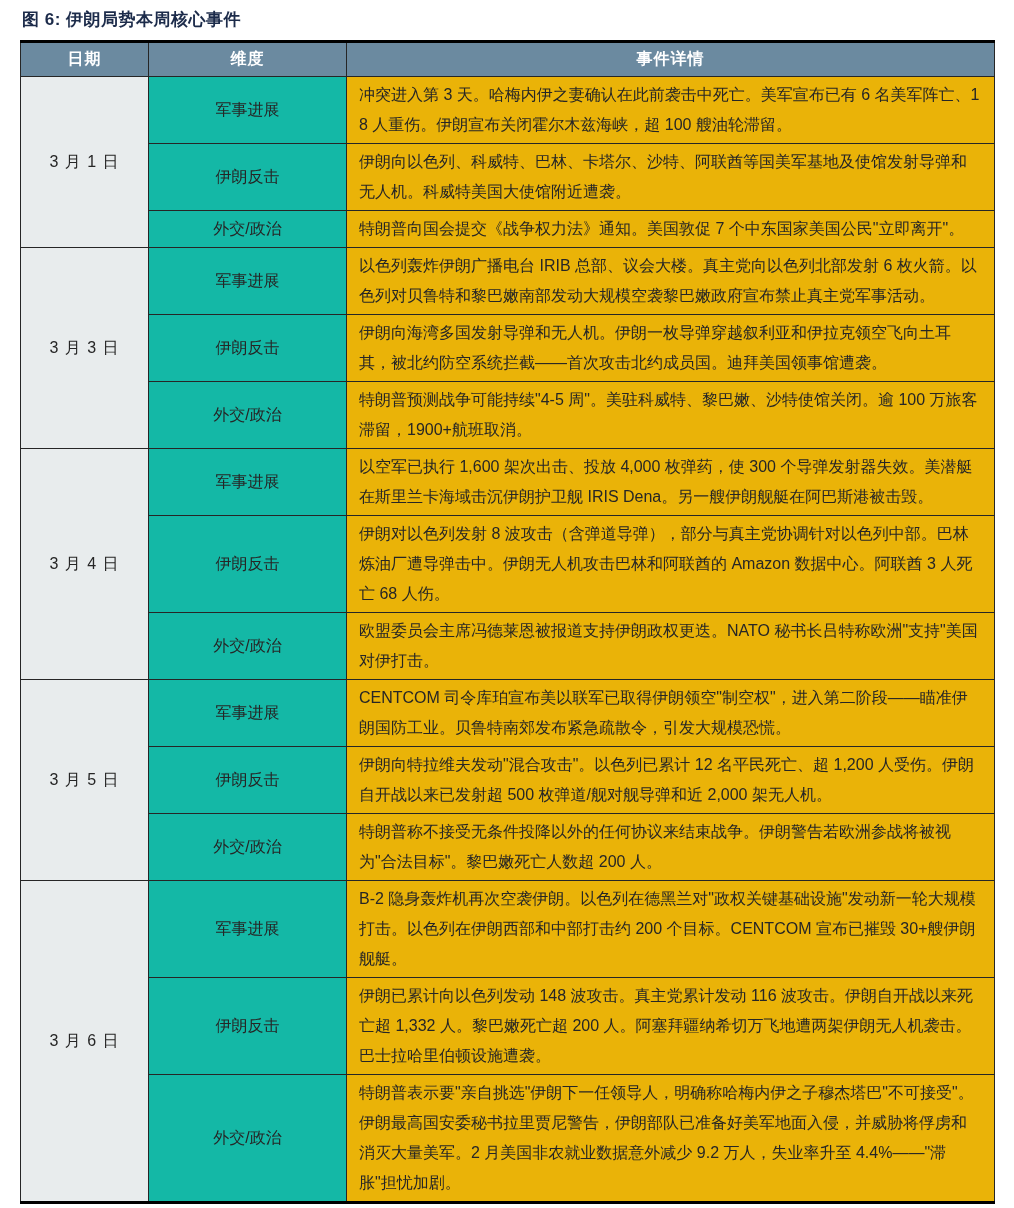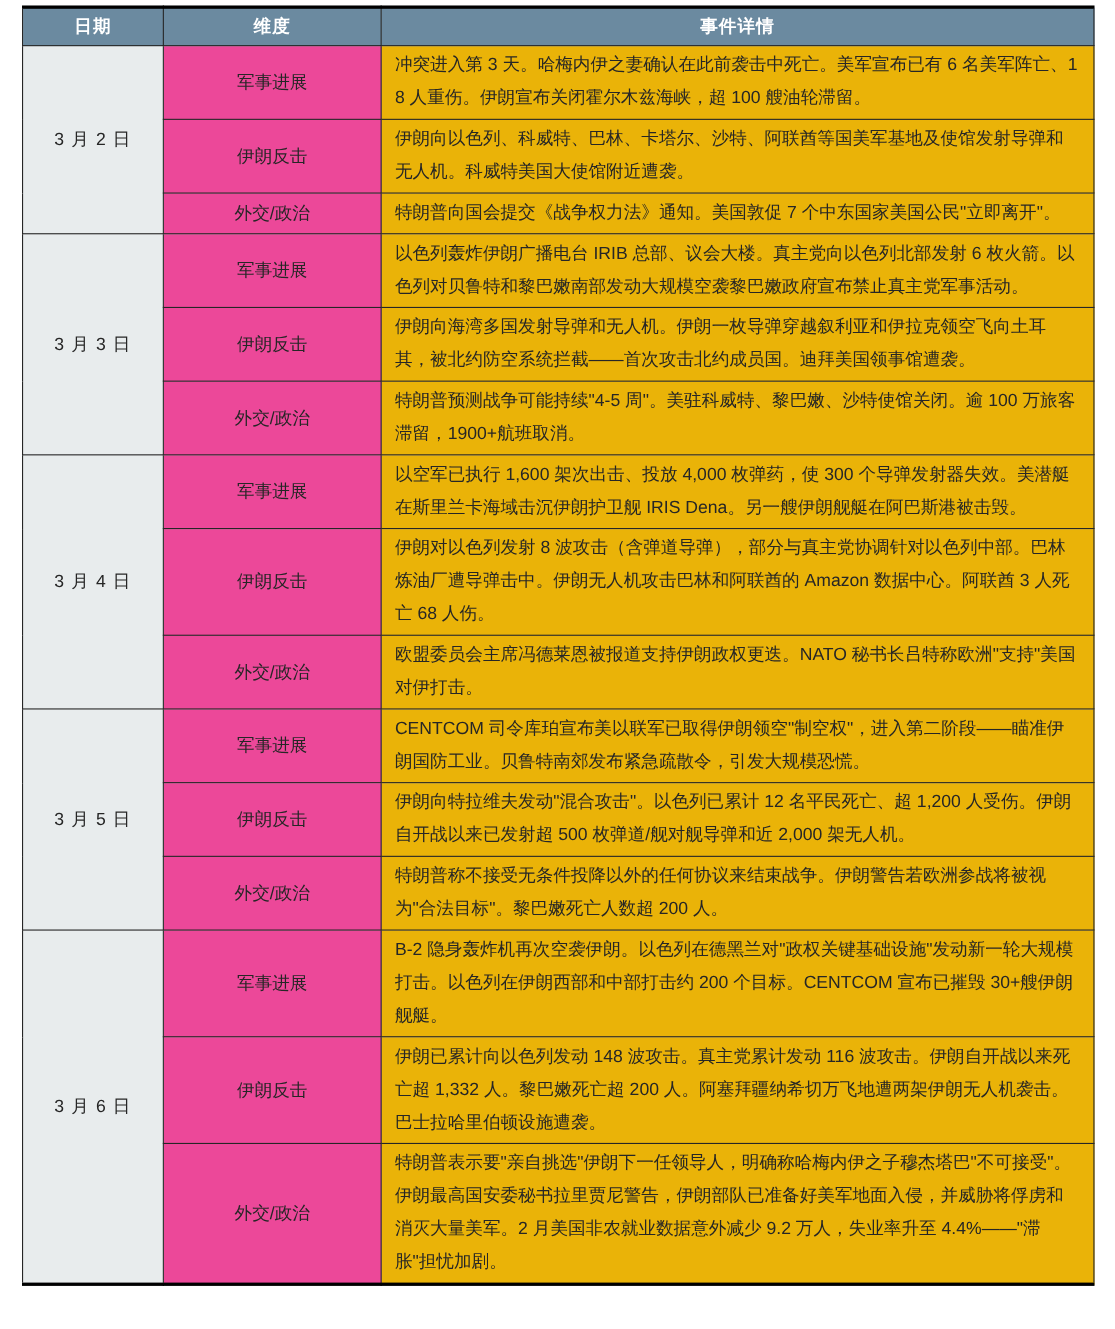--- a/index.html
+++ b/index.html
@@ -52,56 +52,57 @@
     font-size: 16px;
     color: #262626;
     background: #e8eced;
     letter-spacing: 1px;
   }
   td.dim-cell {
     text-align: center;
     vertical-align: middle;
     font-size: 16px;
     color: #262626;
-    background: #ec4899;
+    background: #14b8a6;
   }
   td.detail-cell {
     font-size: 16px;
     color: #262626;
     background: #eab308;
     line-height: 30px;
     padding: 3px 12px 3px 12px;
     text-align: left;
     vertical-align: middle;
     word-break: break-all;
   }
 </style>
 </head>
 <body>
 
 <div class="page">
 
+  <div class="figure-title">图 6: 伊朗局势本周核心事件</div>
 
   <table class="events">
     <colgroup>
       <col style="width:128px">
       <col style="width:198px">
       <col style="width:648px">
     </colgroup>
     <thead>
       <tr>
         <th>日期</th>
         <th>维度</th>
         <th>事件详情</th>
       </tr>
     </thead>
     <tbody>
 
       <tr>
-        <td class="date-cell" rowspan="3">3 月 2 日</td>
+        <td class="date-cell" rowspan="3">3 月 1 日</td>
         <td class="dim-cell">军事进展</td>
         <td class="detail-cell">冲突进入第 3 天。哈梅内伊之妻确认在此前袭击中死亡。美军宣布已有 6 名美军阵亡、18 人重伤。伊朗宣布关闭霍尔木兹海峡，超 100 艘油轮滞留。</td>
       </tr>
       <tr>
         <td class="dim-cell">伊朗反击</td>
         <td class="detail-cell">伊朗向以色列、科威特、巴林、卡塔尔、沙特、阿联酋等国美军基地及使馆发射导弹和无人机。科威特美国大使馆附近遭袭。</td>
       </tr>
       <tr>
         <td class="dim-cell">外交/政治</td>
         <td class="detail-cell">特朗普向国会提交《战争权力法》通知。美国敦促 7 个中东国家美国公民"立即离开"。</td>

